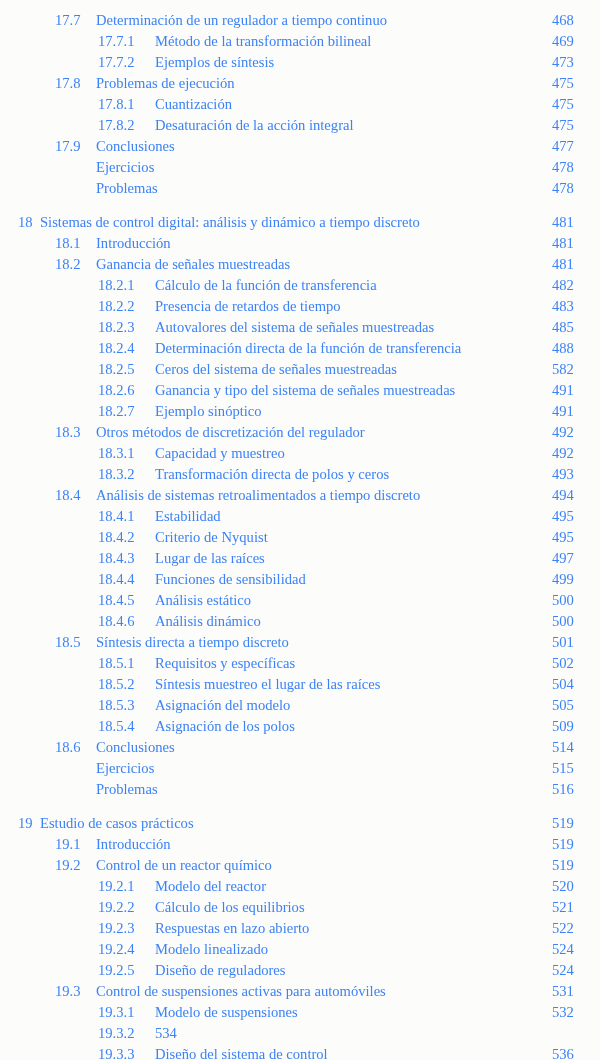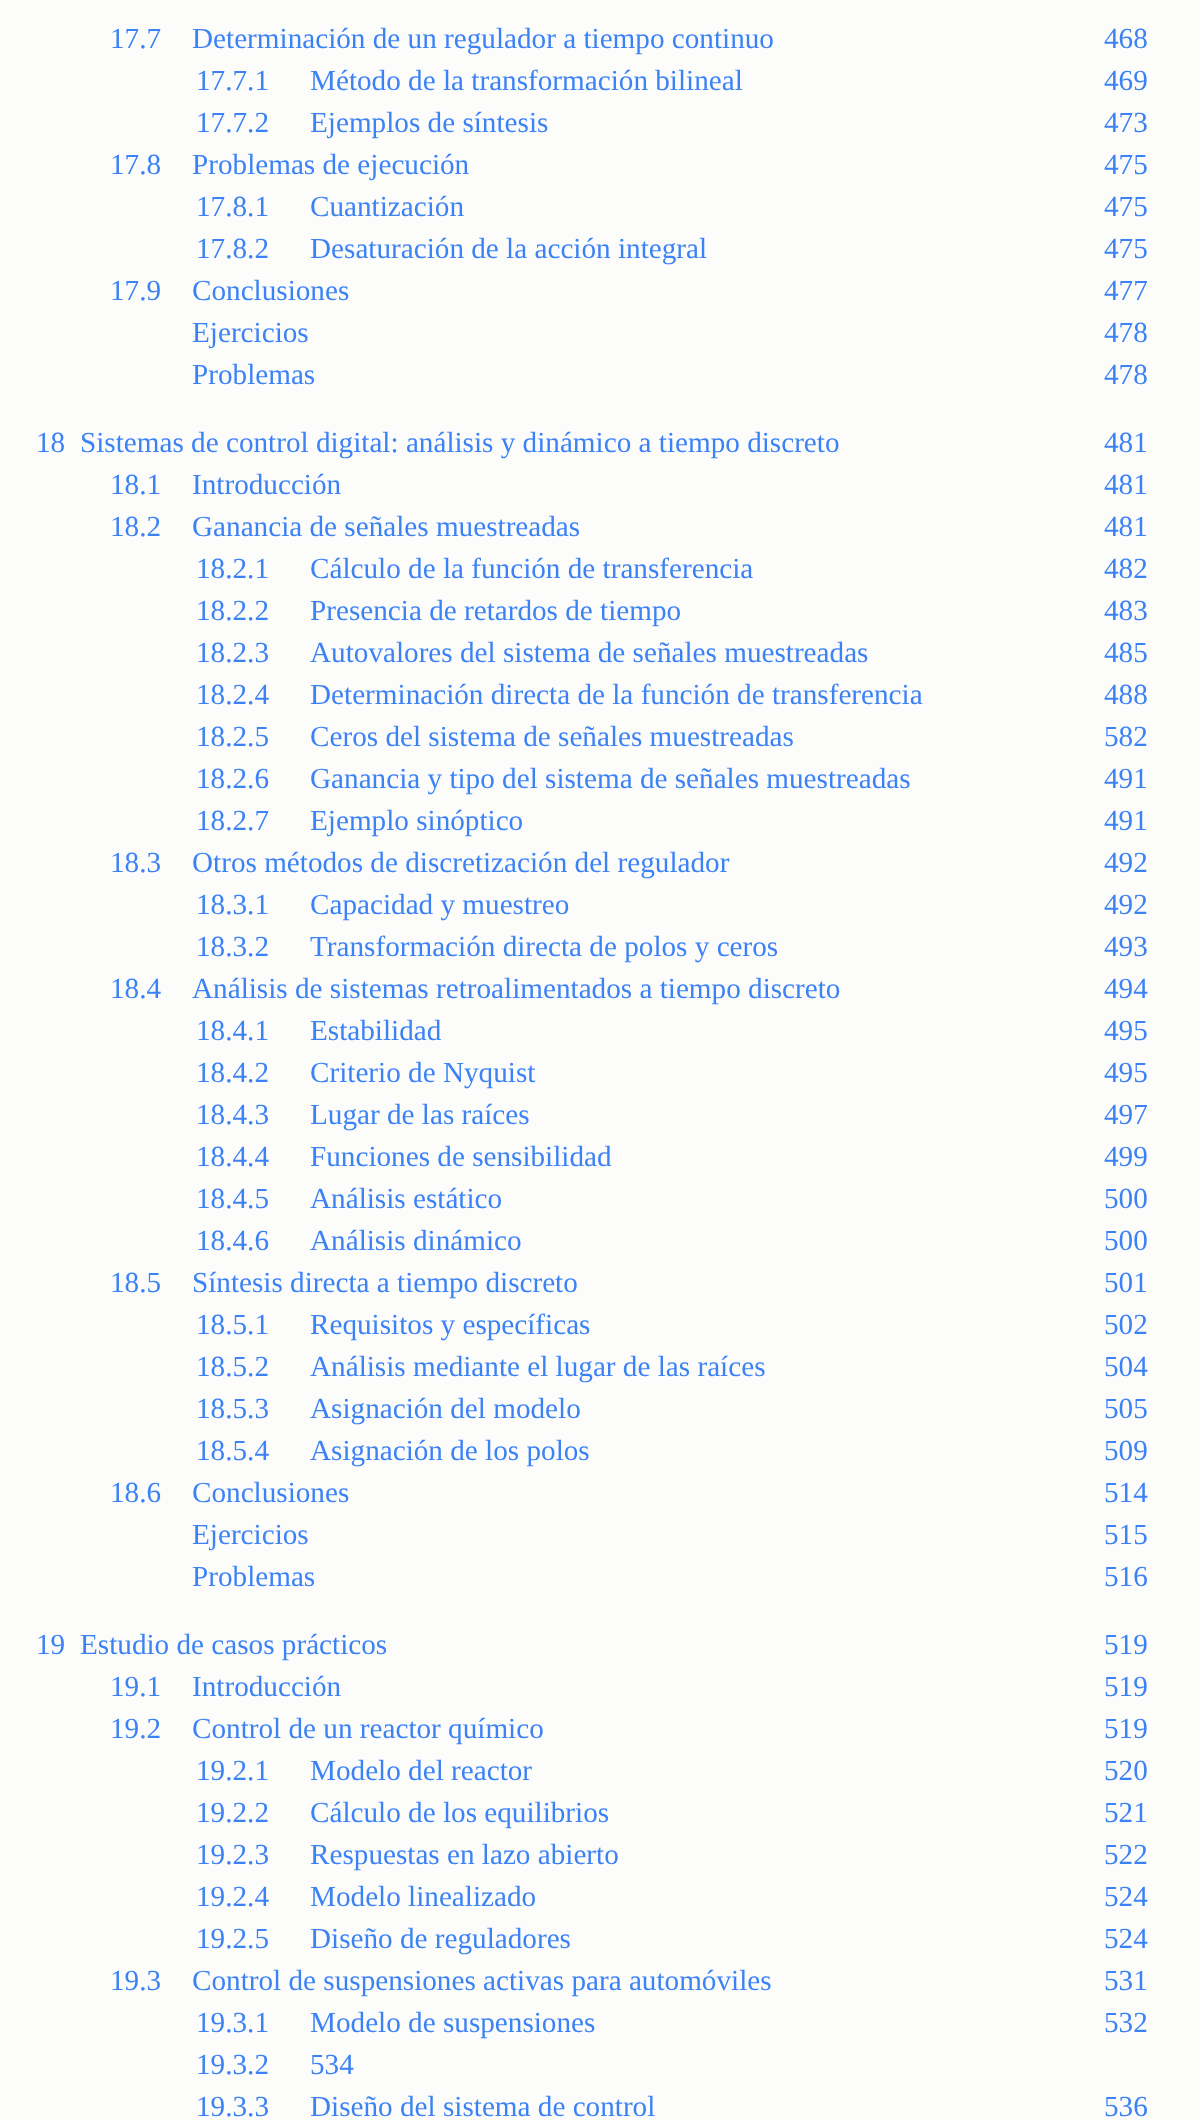--- a/index.html
+++ b/index.html
@@ -208,21 +208,21 @@
         <span class="title">Síntesis directa a tiempo discreto</span>
         <span class="pg">501</span>
       </div>
       <div class="row subsection">
         <span class="num">18.5.1</span>
         <span class="title">Requisitos y específicas</span>
         <span class="pg">502</span>
       </div>
       <div class="row subsection">
         <span class="num">18.5.2</span>
-        <span class="title">Análisis mediante el lugar de las raíces</span>
+        <span class="title">Síntesis muestreo el lugar de las raíces</span>
         <span class="pg">504</span>
       </div>
       <div class="row subsection">
         <span class="num">18.5.3</span>
         <span class="title">Asignación del modelo</span>
         <span class="pg">505</span>
       </div>
       <div class="row subsection">
         <span class="num">18.5.4</span>
         <span class="title">Asignación de los polos</span>

